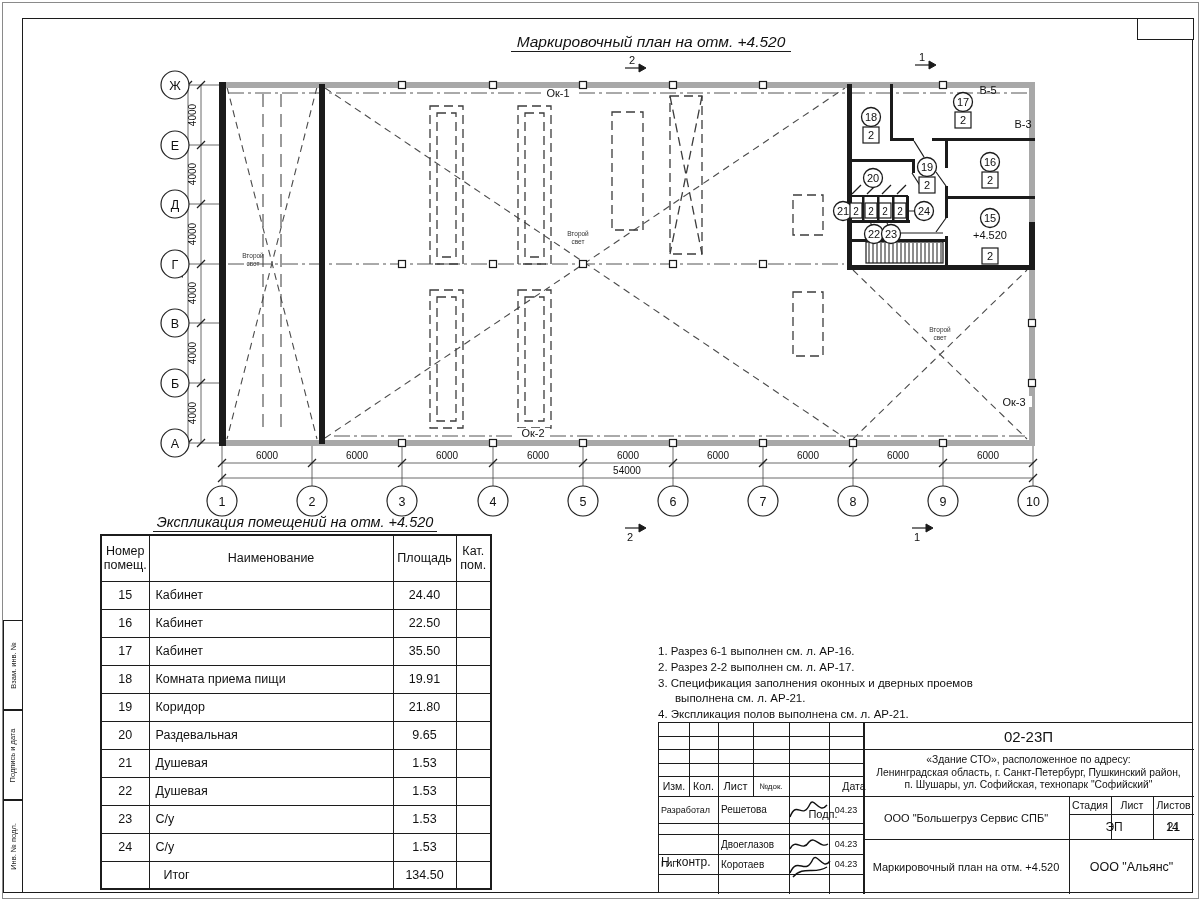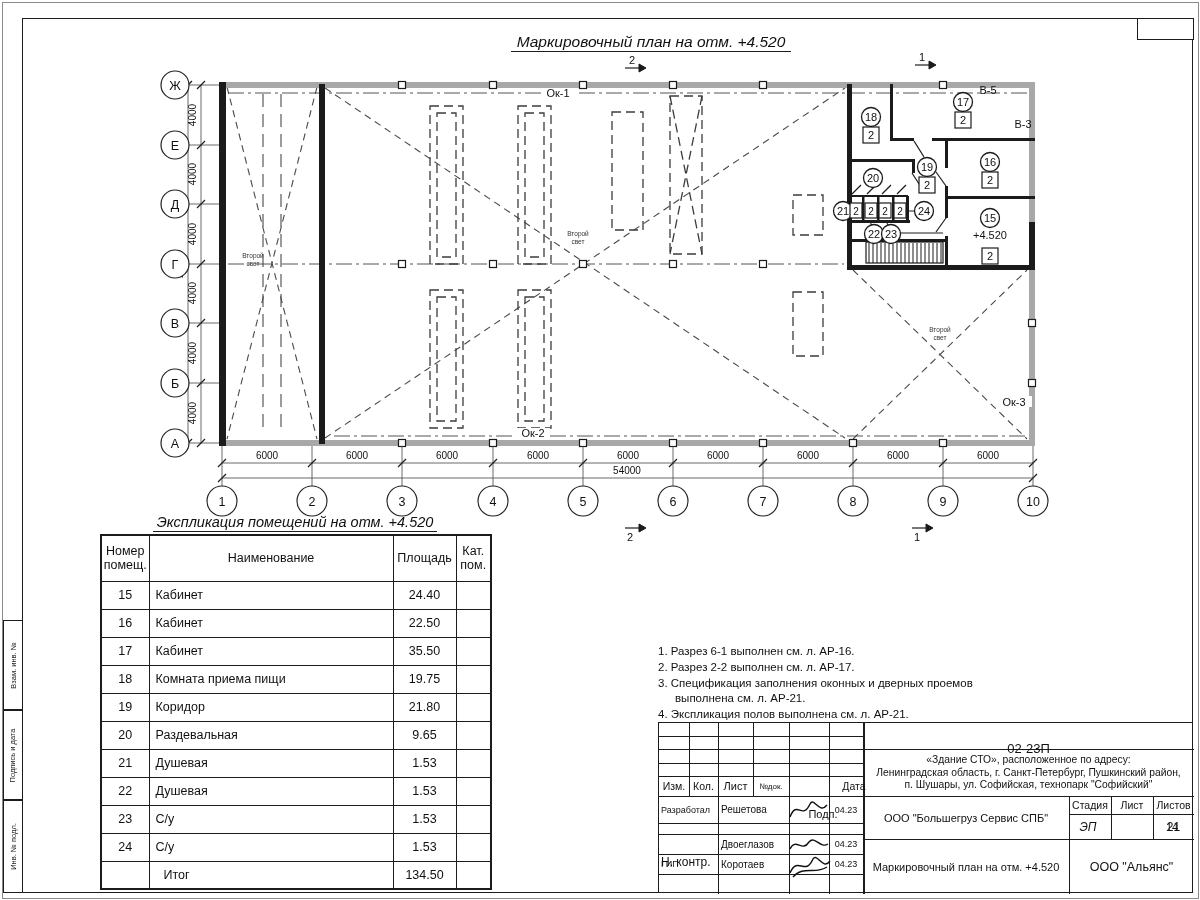--- a/index.html
+++ b/index.html
@@ -393,21 +393,21 @@
       </tr>
     <tr>
         <td class="c-num">17</td>
         <td class="c-name">Кабинет</td>
         <td class="c-area">35.50</td>
         <td></td>
       </tr>
     <tr>
         <td class="c-num">18</td>
         <td class="c-name">Комната приема пищи</td>
-        <td class="c-area">19.75</td>
+        <td class="c-area">19.91</td>
         <td></td>
       </tr>
     <tr>
         <td class="c-num">19</td>
         <td class="c-name">Коридор</td>
         <td class="c-area">21.80</td>
         <td></td>
       </tr>
     <tr>
         <td class="c-num">20</td>
@@ -500,28 +500,28 @@
   <svg class="abs" style="left:128px;top:74px;" width="44" height="26" viewBox="0 0 44 26">
       <path d="M3 20 C10 2 15 24 23 7 C27 -1 32 18 40 8" stroke="#111" stroke-width="1.4" fill="none"></path>
     </svg>
   <svg class="abs" style="left:128px;top:110px;" width="44" height="24" viewBox="0 0 44 24">
       <path d="M3 16 C9 4 15 20 22 9 C28 2 33 16 41 11" stroke="#111" stroke-width="1.4" fill="none"></path>
     </svg>
   <svg class="abs" style="left:128px;top:128px;" width="46" height="30" viewBox="0 0 46 30">
       <path d="M3 22 C11 4 18 26 26 8 C30 1 36 20 43 10 M6 26 C16 14 28 24 40 16" stroke="#111" stroke-width="1.4" fill="none"></path>
     </svg>
 
-  <div class="cell" style="left:204px;top:12px;width:331px;height:26px;font-size:13px;">02-23П</div>
+  <div class="cell" style="left:204px;top:0;width:331px;height:26px;font-size:15px;">02-23П</div>
   <div class="abs" style="left:206px;top:27px;width:327px;height:46px;display:flex;flex-direction:column;align-items:center;justify-content:center;font-size:10.3px;line-height:1.26;text-align:center;">
     <div>«Здание СТО», расположенное по адресу:</div>
     <div>Ленинградская область, г. Санкт-Петербург, Пушкинский район,</div>
     <div>п. Шушары, ул. Софийская, технопарк "Софийский"</div>
   </div>
   <div class="cell" style="left:204px;top:73px;width:206px;height:43px;font-size:11px;">ООО "Большегруз Сервис СПБ"</div>
   <div class="cell" style="left:204px;top:116px;width:206px;height:55px;font-size:11px;">Маркировочный план на отм. +4.520</div>
   <div class="cell" style="left:410px;top:73px;width:42px;height:18px;font-size:10.5px;">Стадия</div>
   <div class="cell" style="left:452px;top:73px;width:42px;height:18px;font-size:10.5px;">Лист</div>
   <div class="cell" style="left:494px;top:73px;width:41px;height:18px;font-size:10.5px;">Листов</div>
-  <div class="cell" style="left:408px;top:91px;width:42px;height:25px;font-size:12px;font-style:italic;">ЭП</div>
+  <div class="cell" style="left:434px;top:91px;width:42px;height:25px;font-size:12px;">ЭП</div>
   <div class="cell" style="left:452px;top:91px;width:42px;height:25px;font-size:11px;margin-left:40px;">14</div>
   <div class="cell" style="left:494px;top:91px;width:41px;height:25px;font-size:12px;">21</div>
   <div class="cell" style="left:410px;top:116px;width:125px;height:55px;font-size:12.5px;">ООО "Альянс"</div>
 </div>
 
 </body></html>

